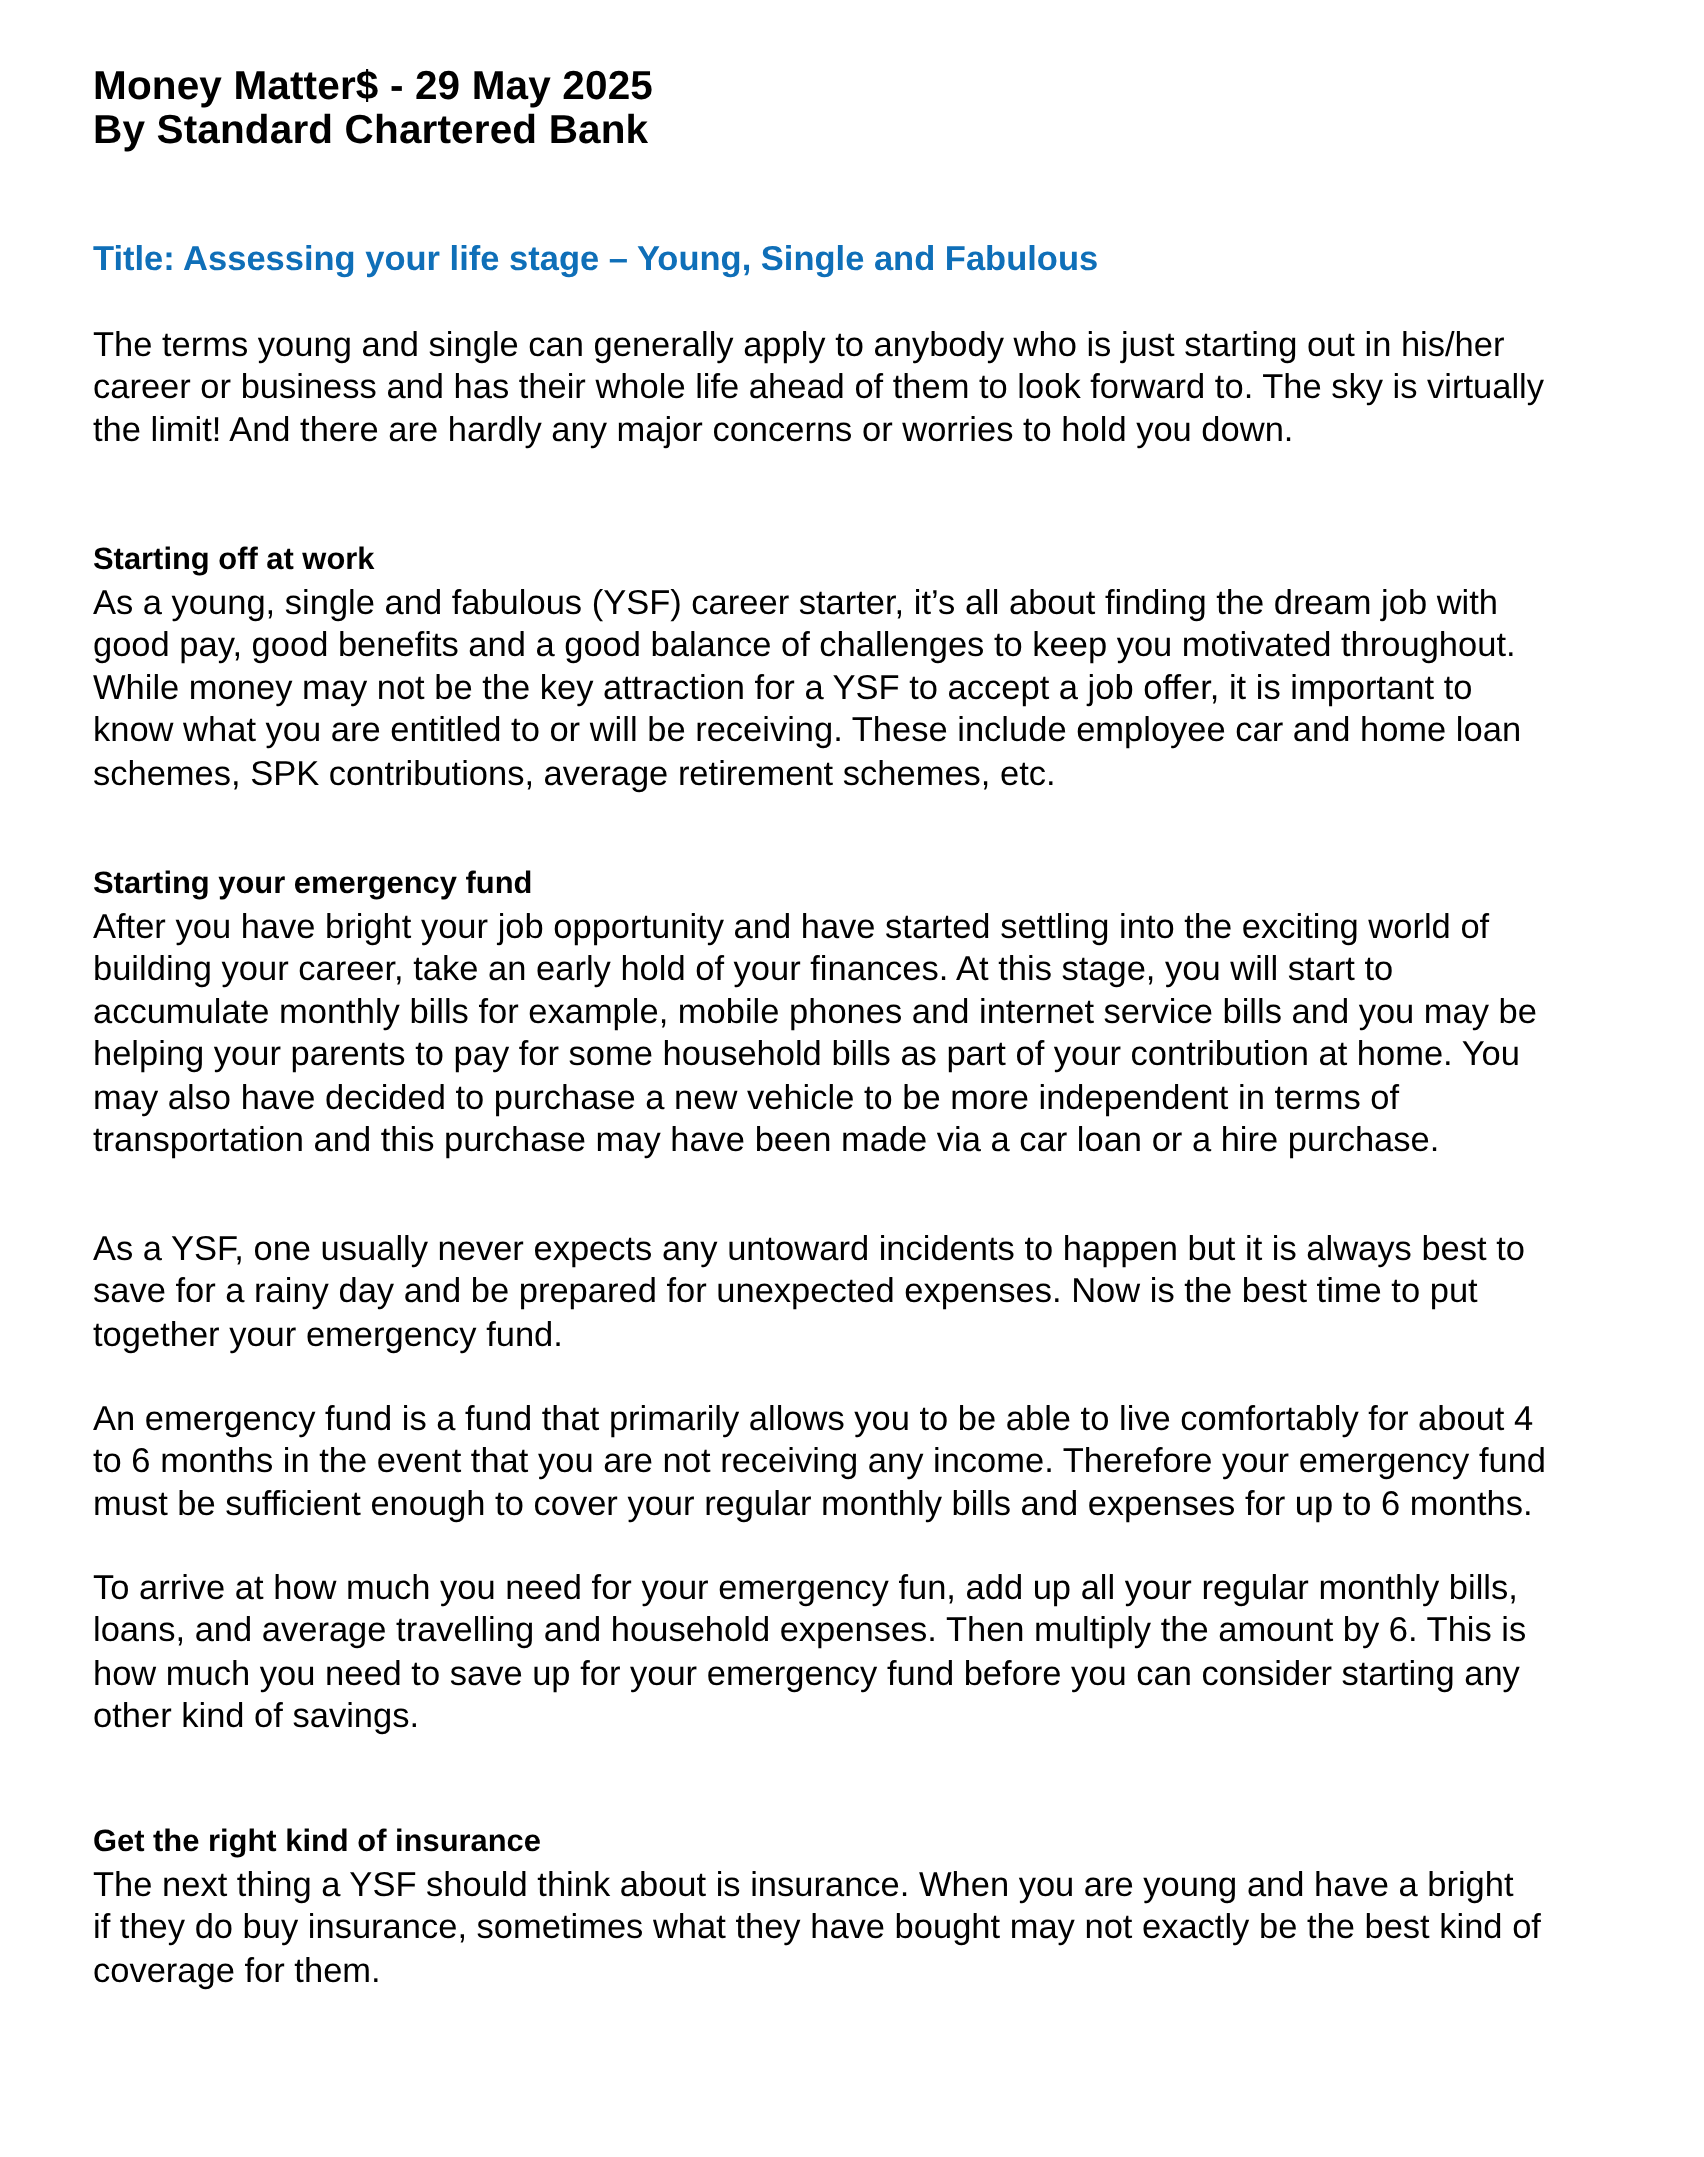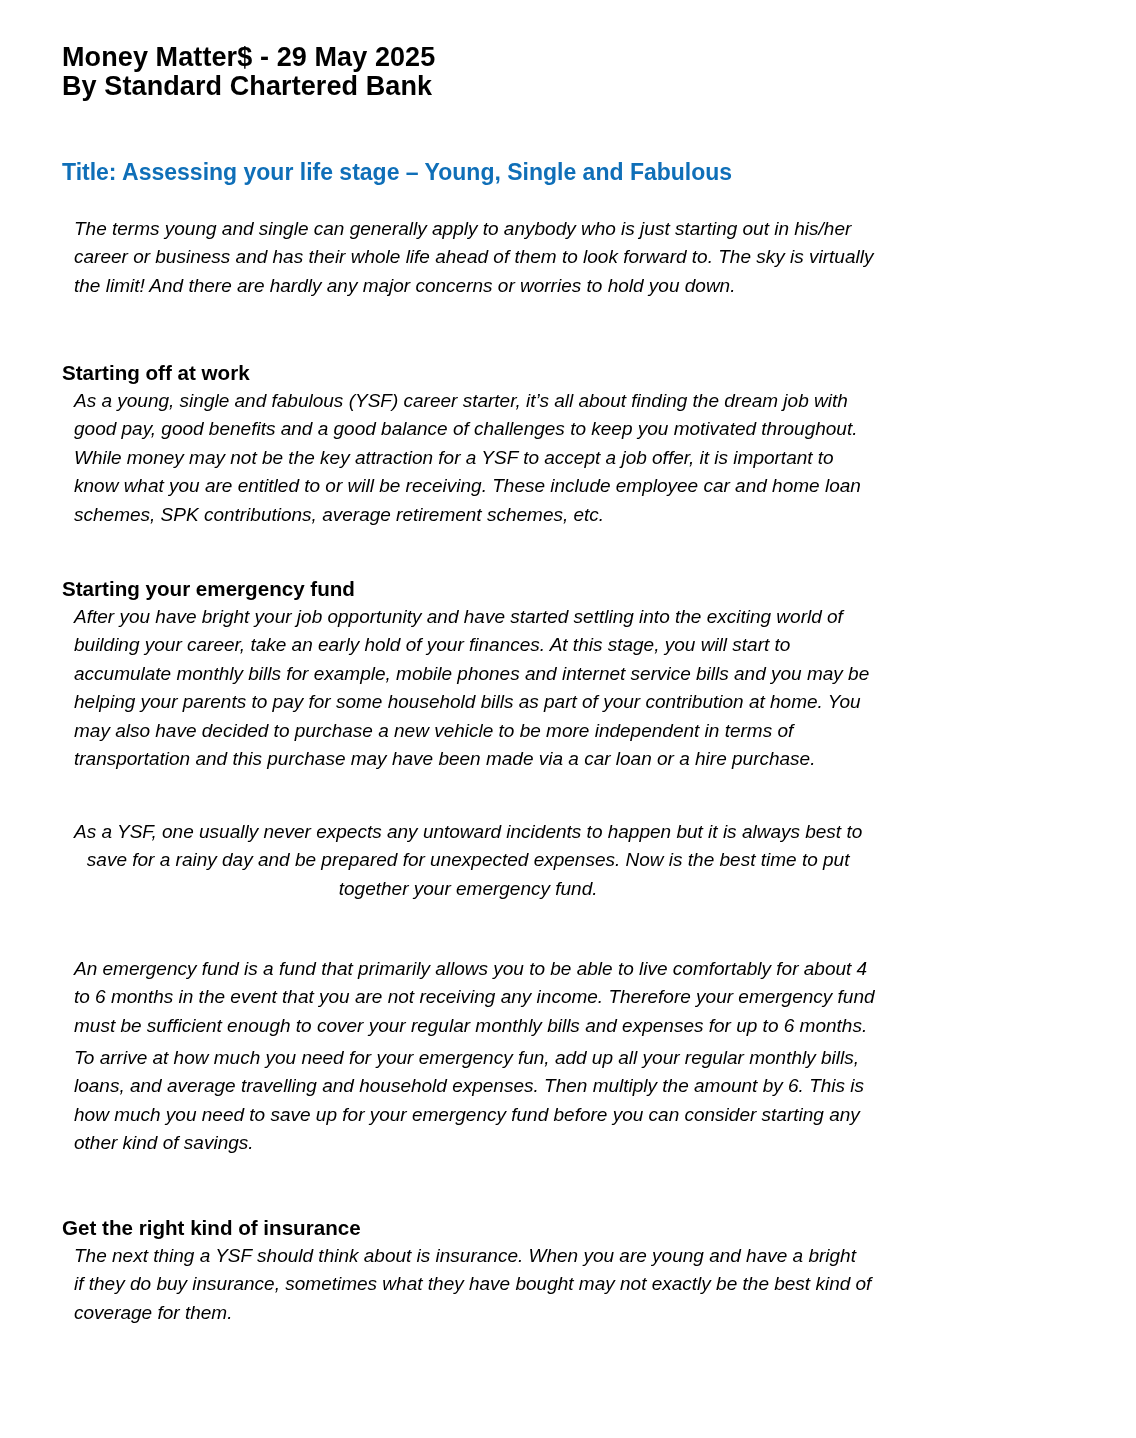--- a/index.html
+++ b/index.html
@@ -35,25 +35,24 @@
       left: 0;
       top: 158px;
       font-size: 23px;
       font-weight: bold;
       line-height: 29px;
       white-space: nowrap;
       color: #0f6fb8;
     }
     .para {
       position: absolute;
-      left: 12px;
-      font-size: 19px;
+      left: 0;
+      font-size: 23px;
       line-height: 28.4px;
       white-space: nowrap;
-      font-style: italic;
     }
     .para .line {
       display: block;
     }
     .section-heading {
       position: absolute;
       left: 0;
       font-size: 20.6px;
       font-weight: bold;
       line-height: 28.4px;
@@ -88,27 +87,27 @@
   <div class="section-heading" style="top:575px;">Starting your emergency fund</div>
   <div class="para" style="top:603px;">
     <span class="line">After you have bright your job opportunity and have started settling into the exciting world of</span>
     <span class="line">building your career, take an early hold of your finances.  At this stage, you will start to</span>
     <span class="line">accumulate monthly bills for example, mobile phones and internet service bills and you may be</span>
     <span class="line">helping your parents to pay for some household bills as part of your contribution at home.  You</span>
     <span class="line">may also have decided to purchase a new vehicle to be more independent in terms of</span>
     <span class="line">transportation and this purchase may have been made via a car loan or a hire purchase.</span>
   </div>
 
-  <div class="para" style="top:818px;text-align:center;">
+  <div class="para" style="top:818px;">
     <span class="line">As a YSF, one usually never expects any untoward incidents to happen but it is always best to</span>
     <span class="line">save for a rainy day and be prepared for unexpected expenses.  Now is the best time to put</span>
     <span class="line">together your emergency fund.</span>
   </div>
 
-  <div class="para" style="top:931px;margin-top:24px;">
+  <div class="para" style="top:931px;">
     <span class="line">An emergency fund is a fund that primarily allows you to be able to live comfortably for about 4</span>
     <span class="line">to 6 months in the event that you are not receiving any income.  Therefore your emergency fund</span>
     <span class="line">must be sufficient enough to cover your regular monthly bills and expenses for up to 6 months.</span>
   </div>
 
   <div class="para" style="top:1044px;">
     <span class="line">To arrive at how much you need for your emergency fun, add up all your regular monthly bills,</span>
     <span class="line">loans, and average travelling and household expenses.  Then multiply the amount by 6.  This is</span>
     <span class="line">how much you need to save up for your emergency fund before you can consider starting any</span>
     <span class="line">other kind of savings.</span>

